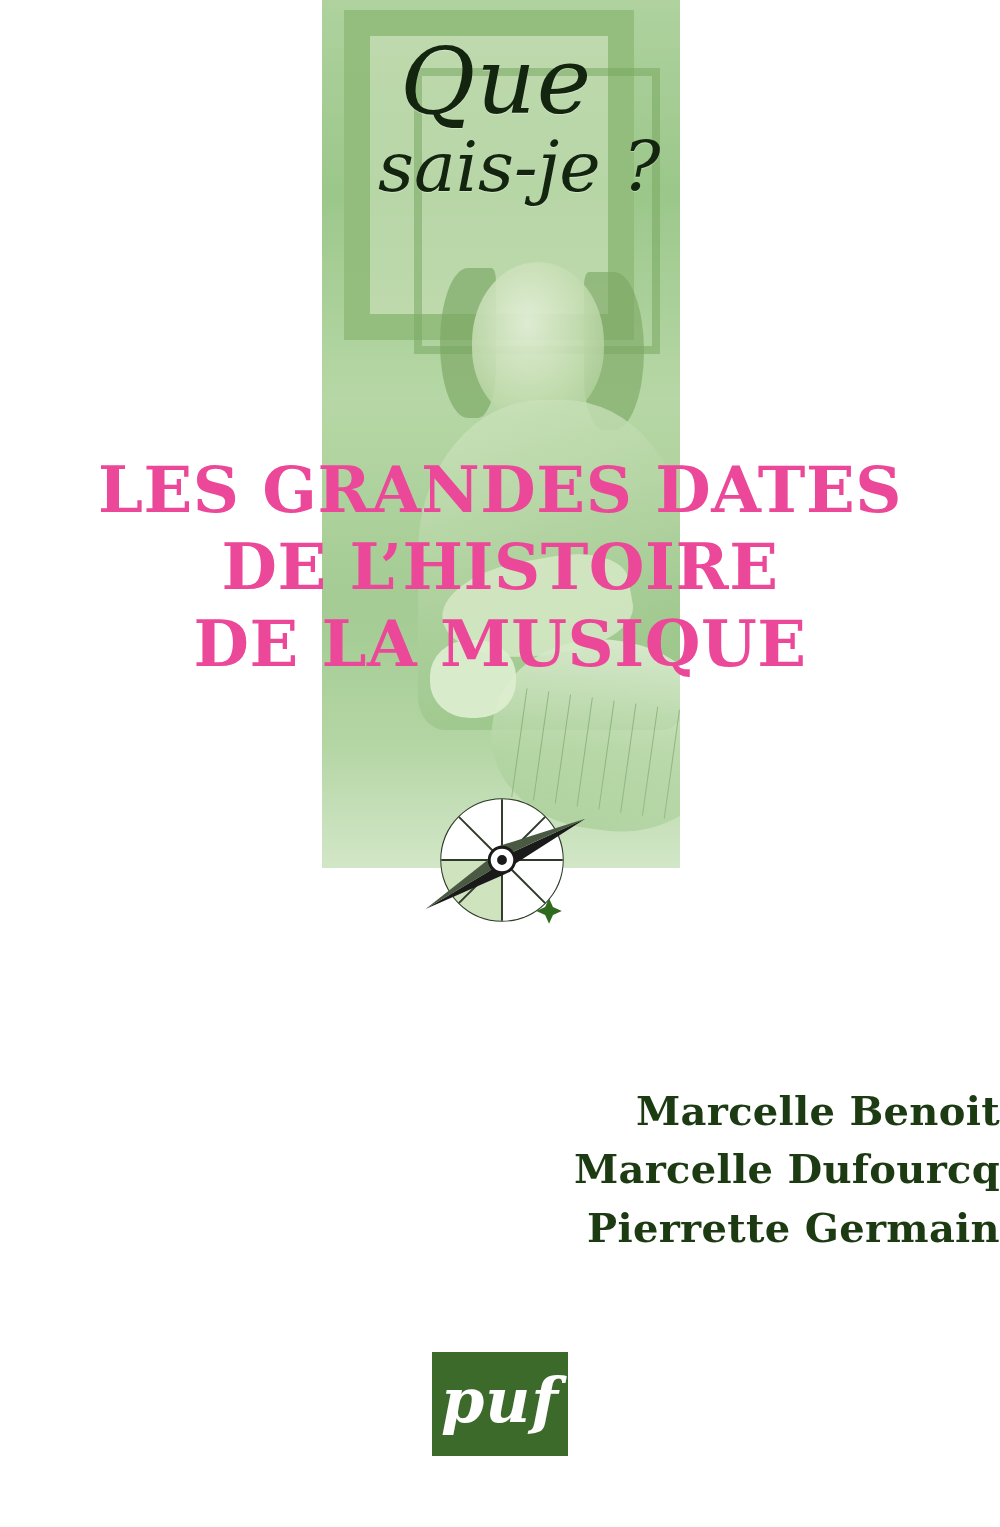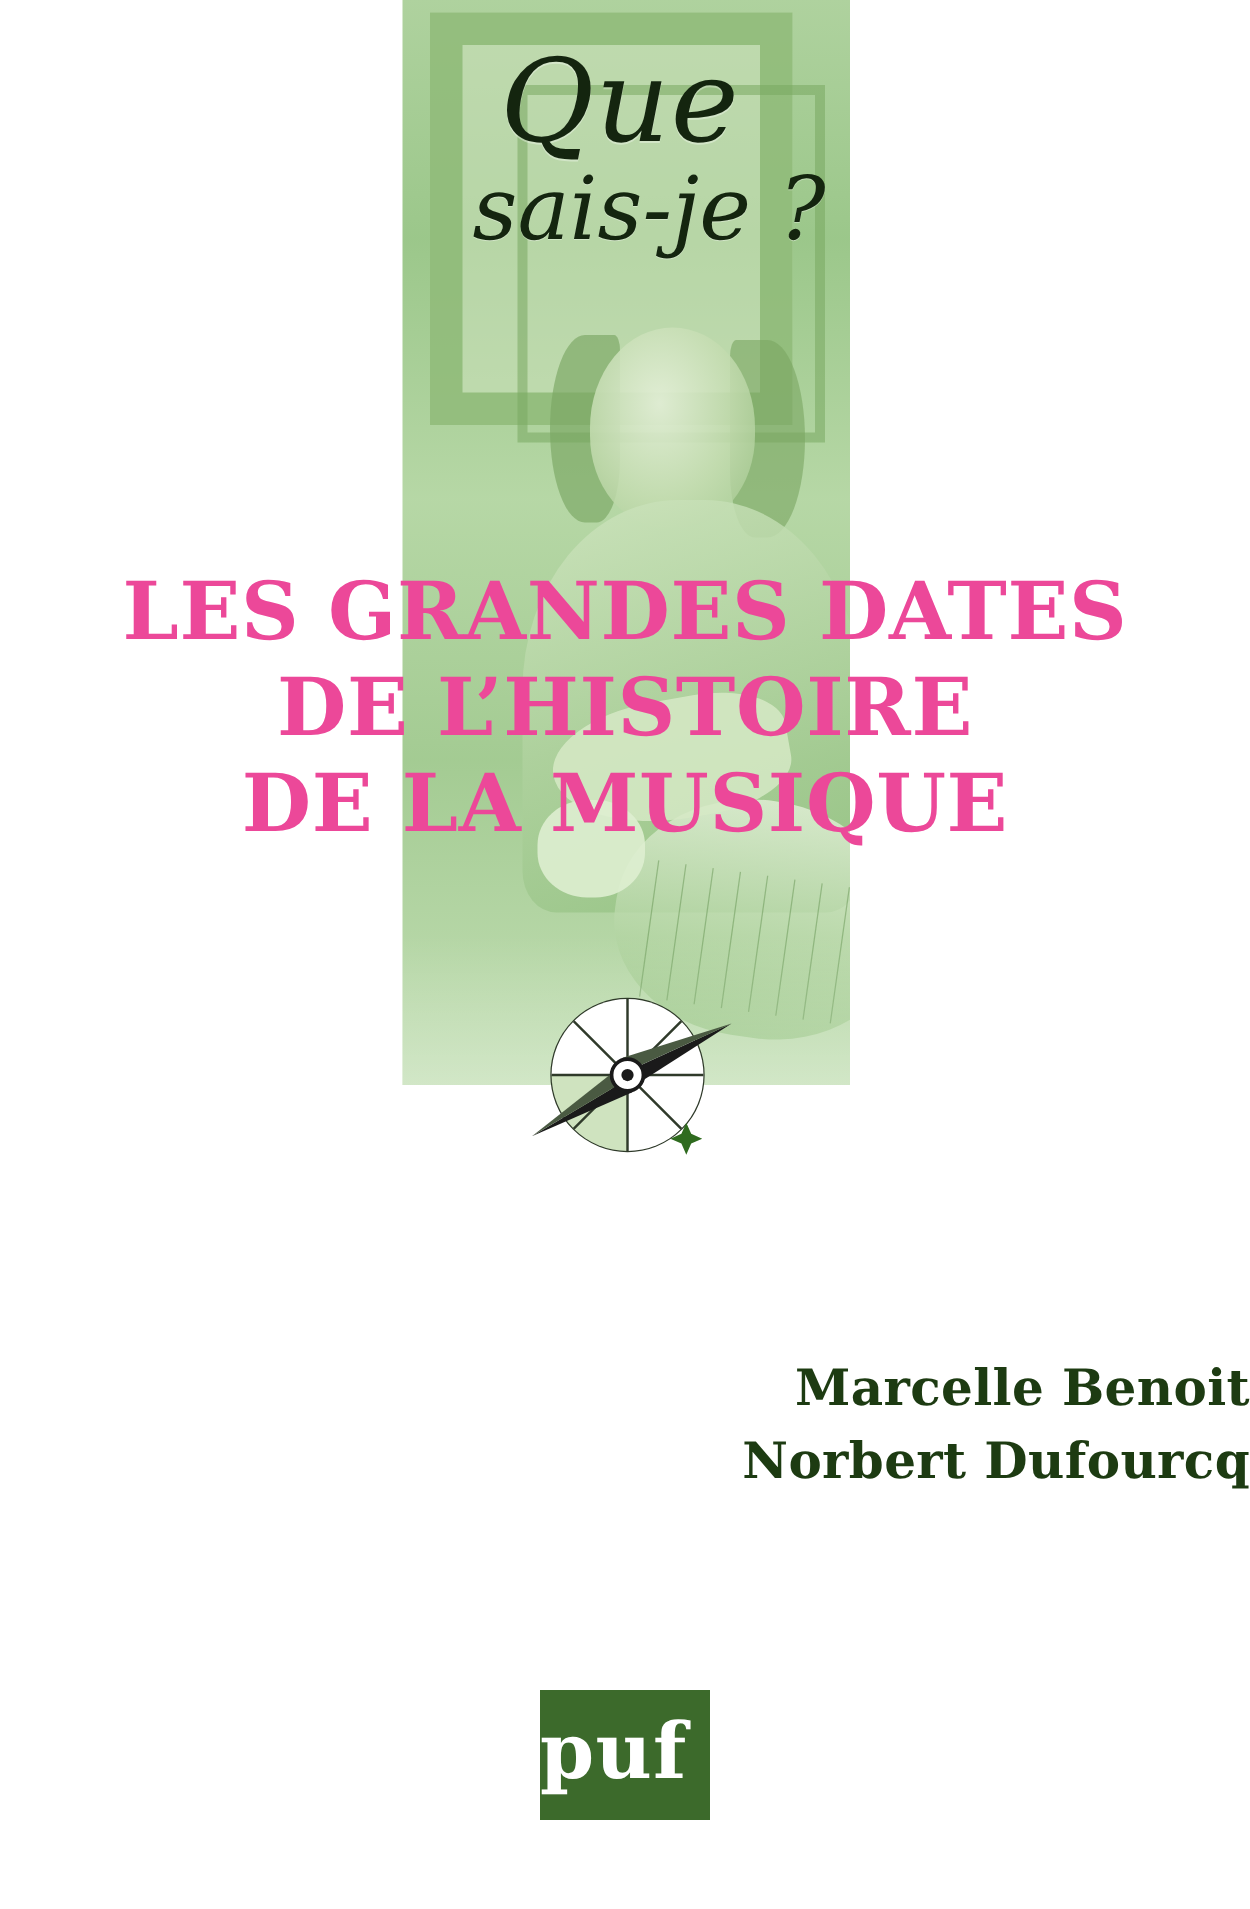--- a/index.html
+++ b/index.html
@@ -214,21 +214,22 @@
   
   .puf {
     position: absolute;
     left: 432px;
     top: 1352px;
     width: 136px;
     height: 104px;
     background: #3c6a2b;
     display: flex;
     align-items: center;
-    justify-content: flex-start;
+    justify-content: center;
+    font-style: italic;
   }
   .puf-text {
     color: #ffffff;
     font-family: "DejaVu Serif", serif;
     font-weight: bold;
     font-size: 62px;
     letter-spacing: 1px;
     line-height: 1;
     padding-bottom: 6px;
   }
@@ -291,20 +292,21 @@
       <polygon points="22,150 96,106 104,114" fill="#1a1a1a"></polygon>
       <polygon points="22,150 96,106 88,98" fill="#4a5a42"></polygon>
       <circle cx="100" cy="100" r="13" fill="#ffffff" stroke="#1a1a1a" stroke-width="3"></circle>
       <circle cx="100" cy="100" r="5" fill="#1a1a1a"></circle>
       <polygon points="144,148 148,139 152,148 161,152 152,156 148,165 144,156 135,152" fill="#2f6b1f"></polygon>
     </svg>
   </div>
 
   <div class="authors">
     <div>Marcelle Benoit</div>
-    <div>Norbert Dufourcq</div>
+    <div>Marcelle Dufourcq</div>
+    <div>Pierrette Germain</div>
   </div>
 
   <div class="puf">
     <span class="puf-text">puf</span>
   </div>
 
 </div>
 
 </body></html>

